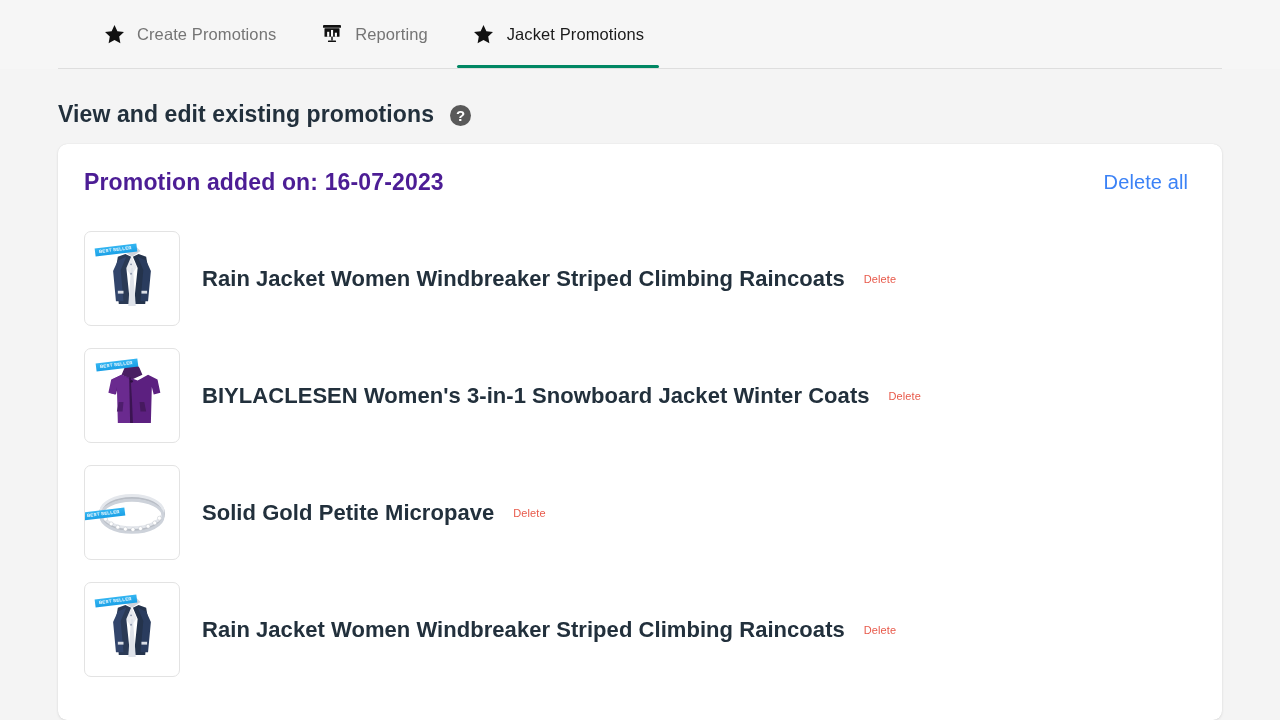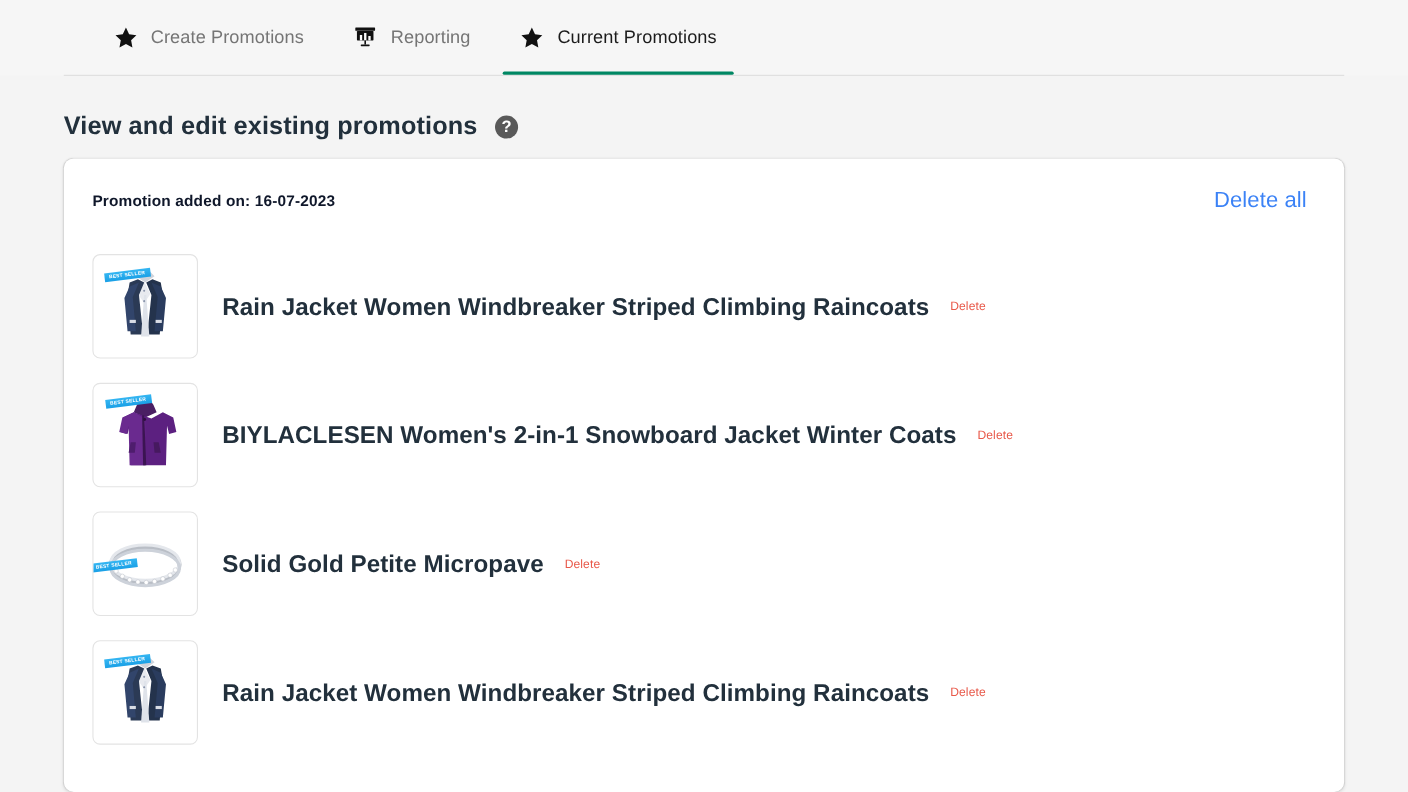--- a/index.html
+++ b/index.html
@@ -113,23 +113,23 @@
     padding: 0 26px;
   }
   .card-head {
     display: flex;
     align-items: center;
     justify-content: space-between;
     height: 76px;
     padding: 0 8px 0 0;
   }
   .added-on {
-    font-size: 14px;
+    font-size: 23px;
     font-weight: 600;
-    color: #0f172a;
+    color: #4c1d95;
     letter-spacing: .15px;
   }
   .delete-all {
     font-size: 20px;
     color: #3b82f6;
     cursor: pointer;
     letter-spacing: .1px;
   }
 
   
@@ -221,21 +221,21 @@
     </span>
     <span class="nav-label">Reporting</span>
   </div>
 
   <div class="nav-tab active">
     <span class="nav-icon">
       <svg viewBox="0 0 24 24" width="23" height="23" fill="currentColor">
         <path d="M12 2.2l3.0 6.3 6.9.9-5.0 4.8 1.25 6.9L12 17.8 5.85 21.1 7.1 14.2 2.1 9.4l6.9-.9z"></path>
       </svg>
     </span>
-    <span class="nav-label">Current Promotions</span>
+    <span class="nav-label">Jacket Promotions</span>
   </div>
 
 </div>
 
 <div class="page-head">
   <span class="page-title">View and edit existing promotions</span>
   <span class="help-icon">?</span>
 </div>
 
 <div class="card">
@@ -278,21 +278,21 @@
             <path d="M34 23l-10 5-3 14 7 2 2-8 1 38h34l1-38 2 8 7-2-3-14-10-5-11 6z" fill="#5c2080"></path>
             <path d="M34 23l11 6v45H30l-1-38-2 8-7-2 3-14z" fill="#6a2a8f"></path>
             <path d="M44 26l2 48h-3l-1-48z" fill="#3b1452"></path>
             <circle cx="44.5" cy="30" r="1.4" fill="#2d0f3f"></circle>
             <path d="M31 52l-2 10h6l1-10z" fill="#4e1d6d"></path>
             <path d="M58 52l2 10h-6l-1-10z" fill="#46195f"></path>
           </svg>
         </div>
         <span class="badge pos-purple">BEST SELLER</span>
       </div>
-      <span class="promo-title">BIYLACLESEN Women's 2-in-1 Snowboard Jacket Winter Coats</span>
+      <span class="promo-title">BIYLACLESEN Women's 3-in-1 Snowboard Jacket Winter Coats</span>
       <span class="row-delete">Delete</span>
     </div>
 
     <div class="promo-row">
       <div class="thumb">
         <div class="thumb-art">
           <svg viewBox="0 0 90 90" preserveAspectRatio="xMidYMid meet">
             <ellipse cx="45" cy="46" rx="33" ry="17" fill="none" stroke="#b9bec6" stroke-width="4"></ellipse>
             <ellipse cx="45" cy="44" rx="33" ry="17" fill="none" stroke="#e4e7ec" stroke-width="3"></ellipse>
             <ellipse cx="45" cy="49" rx="33" ry="17" fill="none" stroke="#cdd2da" stroke-width="3"></ellipse>

